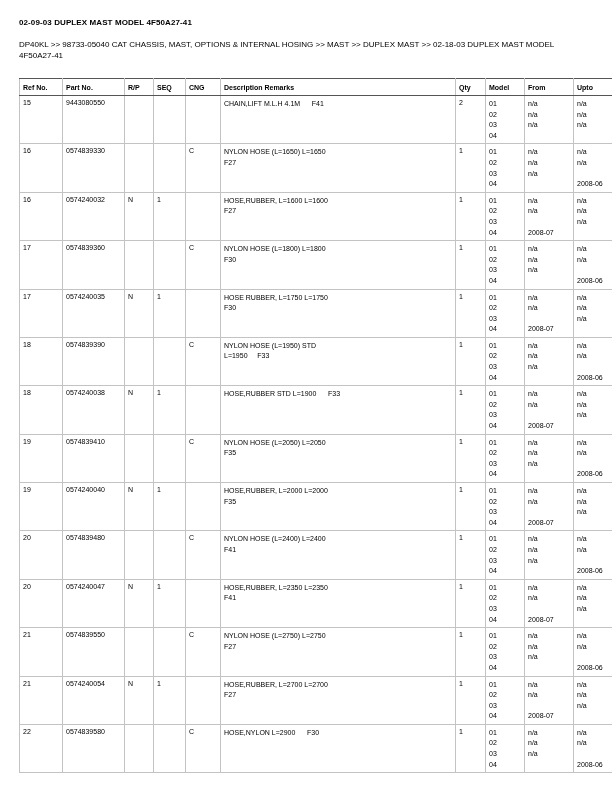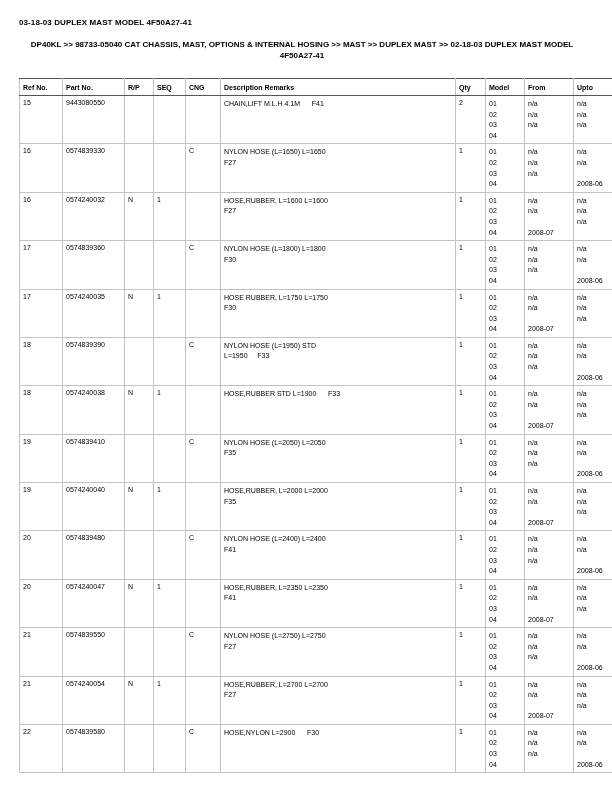--- a/index.html
+++ b/index.html
@@ -22,25 +22,24 @@
   }
   .title {
     font-size: 8px;
     font-weight: bold;
     letter-spacing: 0.1px;
     margin-bottom: 13px;
     white-space: pre;
   }
   .breadcrumb {
     font-size: 8px;
-    font-weight: bold;
+    font-weight: normal;
     line-height: 10.5px;
     width: 566px;
     margin-bottom: 17px;
-    text-align: center;
   }
   table.parts {
     border-collapse: collapse;
     table-layout: fixed;
     width: 576px;
     font-size: 7px;
   }
   table.parts th {
     text-align: left;
     vertical-align: top;
@@ -74,21 +73,21 @@
   .col-5  { width: 229px; }  
   .col-6  { width: 24px; }   
   .col-7  { width: 33px; }   
   .col-8  { width: 43px; }   
   .col-9  { width: 38px; }   
 </style>
 </head>
 <body>
 
 <div class="page">
-  <div class="title">03-18-03 DUPLEX MAST MODEL 4F50A27-41</div>
+  <div class="title">02-09-03 DUPLEX MAST MODEL 4F50A27-41</div>
   <div class="breadcrumb">DP40KL &gt;&gt; 98733-05040 CAT CHASSIS, MAST, OPTIONS &amp; INTERNAL HOSING &gt;&gt; MAST &gt;&gt; DUPLEX MAST &gt;&gt; 02-18-03 DUPLEX MAST MODEL 4F50A27-41</div>
   <table class="parts">
     <thead>
       <tr id="head-row">
           <th class="col-0">Ref No.</th>
           <th class="col-1">Part No.</th>
           <th class="col-2">R/P</th>
           <th class="col-3">SEQ</th>
           <th class="col-4">CNG</th>
           <th class="col-5">Description Remarks</th>

